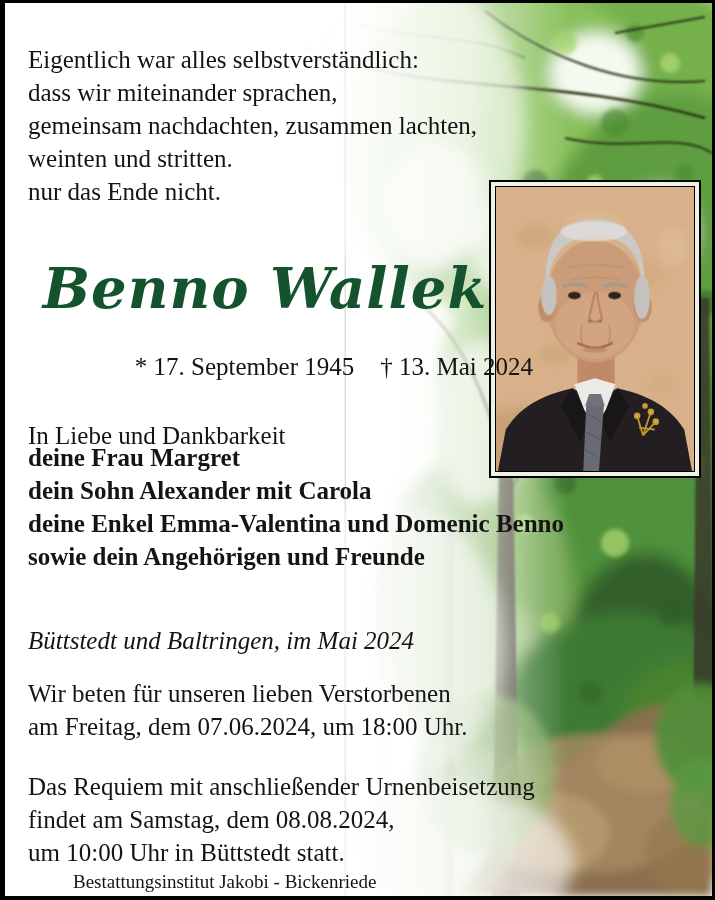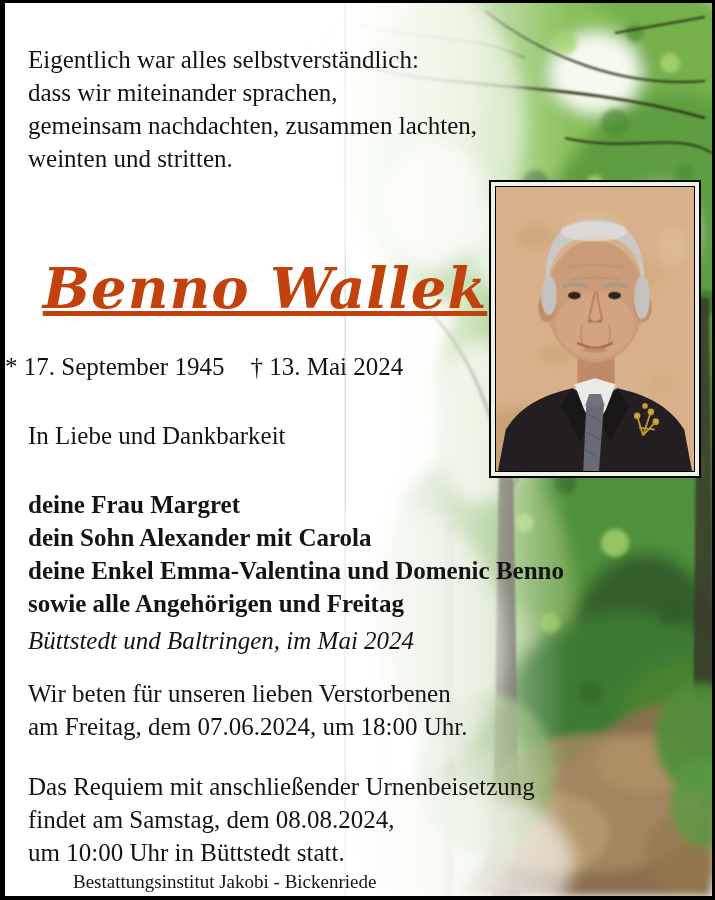--- a/index.html
+++ b/index.html
@@ -9,27 +9,27 @@
     overflow:hidden; background:#fff;
     font-family:"Liberation Serif", serif; color:#141414;
   }
   .bg { position:absolute; inset:0; width:100%; height:100%; }
   .content { position:absolute; inset:0; z-index:3;border-radius:15px; }
   .tblock { position:absolute; left:23px; font-size:25px; line-height:33px; white-space:nowrap; }
   .opening { top:40px; }
   .name-wrap { position:absolute; left:0; top:252px; width:520px; text-align:center; }
   .name {
     font-family:"DejaVu Serif", serif; font-style:italic; font-weight:bold;
-    font-size:56px; letter-spacing:1px; color:#c2410c;text-decoration:underline;
-  }
-  .dates { position:absolute; left:0; top:350px; width:520px; text-align:left;
+    font-size:56px; letter-spacing:1px; color:#14532d;
+  }
+  .dates { position:absolute; left:8px; top:350px; width:520px; text-align:right;
            font-size:25px; white-space:nowrap; }
   .dates .gap { display:inline-block; width:26px; }
   .intro { top:416px;text-align:center; }
-  .family { top:485px; font-weight:bold; }
+  .family { top:438px; font-weight:bold; }
   .place { top:621px;font-style:italic; }
   .prayer { top:674px; }
   .requiem { top:767px; }
   .footer { top:868px; font-size:19px; line-height:22px;margin-left:45px; }
   .photo-frame {
     position:absolute; left:484px; top:177px; width:212px; height:298px;
     box-sizing:border-box; border:2px solid #000; background:#edf2e3;
     padding:4px; z-index:2;
   }
   .photo-inner {
@@ -211,37 +211,38 @@
     </div>
   </div>
 
   <div class="content">
 
     <div class="tblock opening">
       <div>Eigentlich war alles selbstverständlich:</div>
       <div>dass wir miteinander sprachen,</div>
       <div>gemeinsam nachdachten, zusammen lachten,</div>
       <div>weinten und stritten.</div>
+      <div>nur das Ende nicht.</div>
     </div>
 
     <div class="name-wrap">
       <span class="name">Benno Wallek</span>
     </div>
 
     <div class="dates">
       <span>* 17. September 1945</span><span class="gap"></span><span>† 13. Mai 2024</span>
     </div>
 
     <div class="tblock intro">In Liebe und Dankbarkeit</div>
 
     <div class="tblock family">
       <div>deine Frau Margret</div>
       <div>dein Sohn Alexander mit Carola</div>
       <div>deine Enkel Emma-Valentina und Domenic Benno</div>
-      <div>sowie alle Angehörigen und Freitag</div>
+      <div>sowie dein Angehörigen und Freunde</div>
     </div>
 
     <div class="tblock place">Büttstedt und Baltringen, im Mai 2024</div>
 
     <div class="tblock prayer">
       <div>Wir beten für unseren lieben Verstorbenen</div>
       <div>am Freitag, dem 07.06.2024, um 18:00 Uhr.</div>
     </div>
 
     <div class="tblock requiem">

